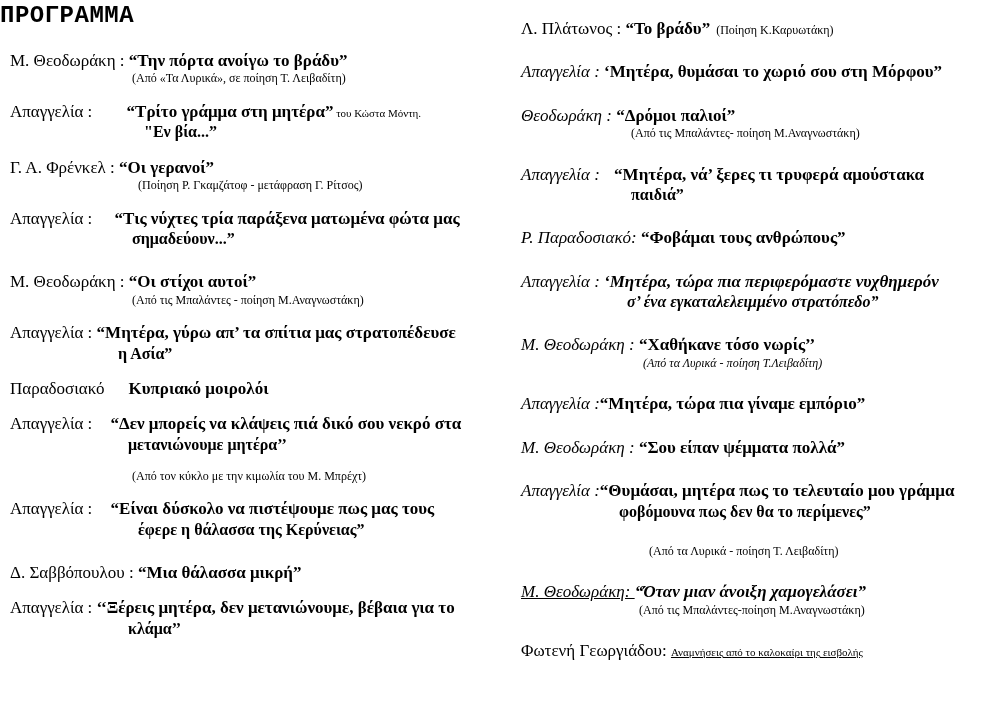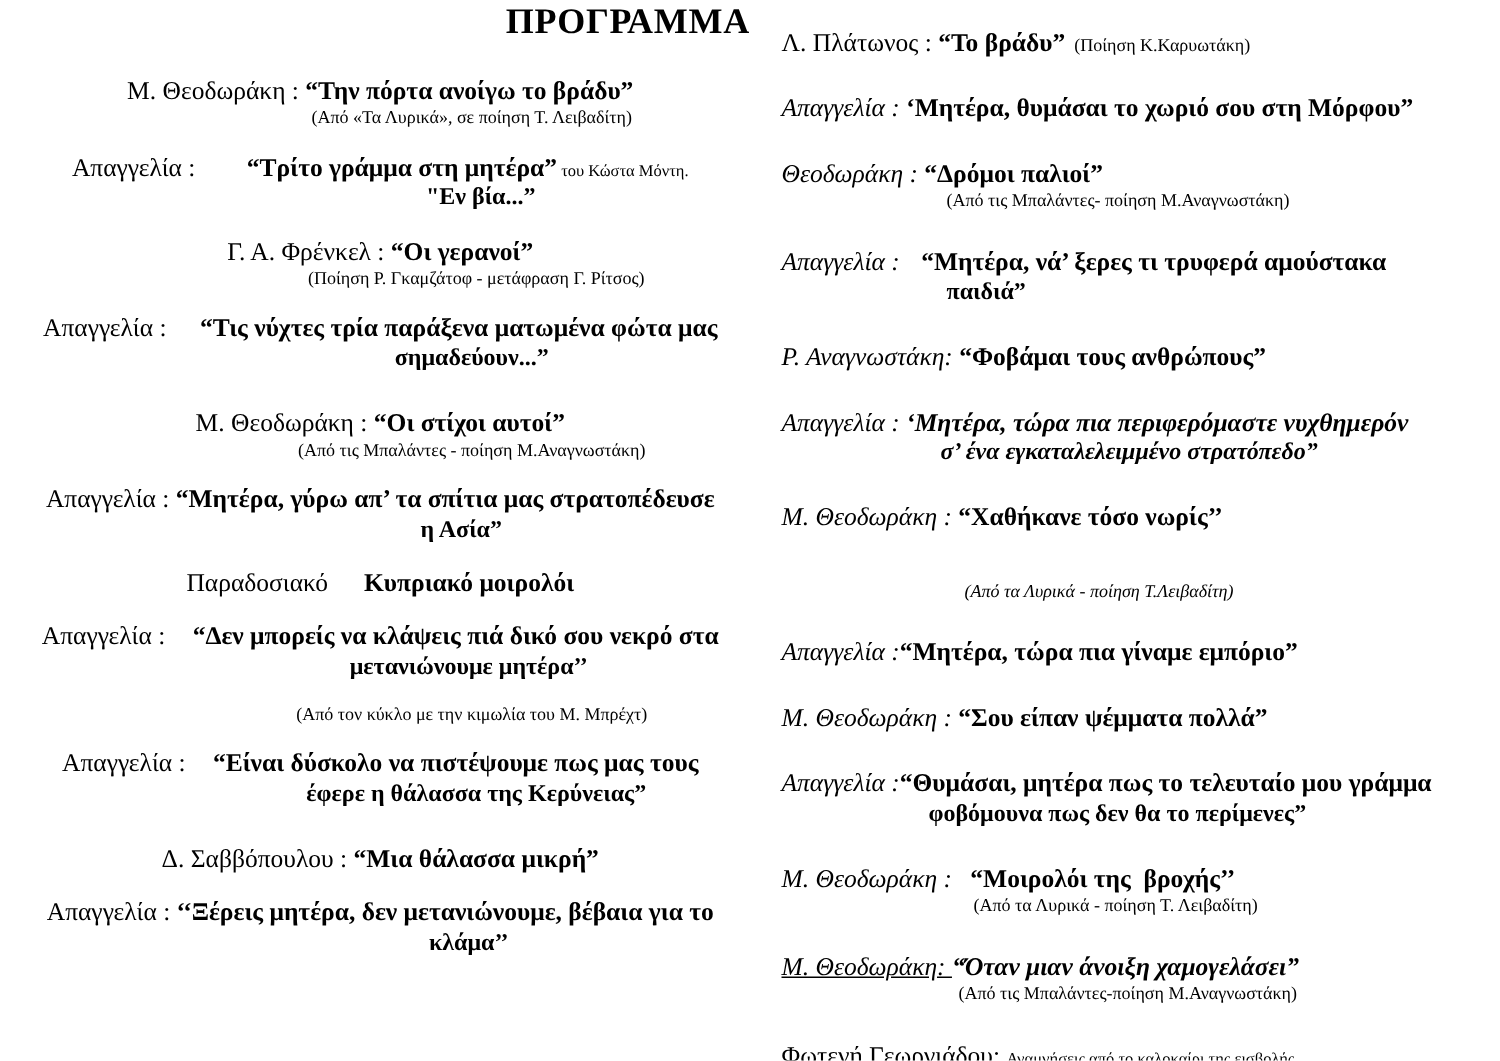--- a/index.html
+++ b/index.html
@@ -22,42 +22,42 @@
     position: relative;
     box-sizing: border-box;
   }
 
   
   .doc-title {
     position: absolute;
     top: 2px;
     left: 0;
     width: 500px;
-    text-align: right;
+    text-align: left;
     font-size: 24px;
     font-weight: bold;
     letter-spacing: 0.5px;
+    font-family: Liberation Mono, monospace;
   }
 
   
   .columns {
     position: absolute;
     top: 0;
     left: 0;
     width: 1000px;
     display: flex;
     align-items: flex-start;
   }
   .col {
     box-sizing: border-box;
   }
   .col-left {
     width: 505px;
     padding: 50px 8px 0 10px;
-    text-align: center;
   }
   .col-right {
     width: 495px;
     padding: 18px 8px 0 16px;
   }
 
   
   .entry {
     margin-bottom: 14px;
     line-height: 1.26;
@@ -87,21 +87,21 @@
   }
   .cont.ital { font-style: italic; }
 
   .note {
     font-size: 12px;
     font-weight: normal;
     display: block;
     line-height: 1.3;
   }
   .note.und { }
-  .note.ital { font-style: italic; margin-top: 31px; }
+  .note.ital { font-style: italic; }
 
   .plain-sub {
     font-weight: normal;
     font-size: 11px;
   }
   .plain-sub.und { text-decoration: underline; }
 </style>
 </head>
 <body>
 
@@ -186,21 +186,21 @@
         <div class="line"><span class="performer ital">Θεοδωράκη : </span><span class="work">“Δρόμοι παλιοί”</span></div>
         <div class="note" style="padding-left:110px">(Από τις Μπαλάντες- ποίηση Μ.Αναγνωστάκη)</div>
       </div>
 
       <div class="entry loose">
         <div class="line"><span class="performer ital">Απαγγελία : </span><span style="display:inline-block;width:10px"></span><span class="work">“Μητέρα, νά’ ξερες τι τρυφερά αμούστακα</span></div>
         <div class="cont" style="padding-left:110px">παιδιά”</div>
       </div>
 
       <div class="entry loose">
-        <div class="line"><span class="performer ital">Ρ. Αναγνωστάκη: </span><span class="work">“Φοβάμαι τους ανθρώπους”</span></div>
+        <div class="line"><span class="performer ital">Ρ. Παραδοσιακό: </span><span class="work">“Φοβάμαι τους ανθρώπους”</span></div>
       </div>
 
       <div class="entry loose">
         <div class="line"><span class="performer ital">Απαγγελία : </span><span class="work ital">‘Μητέρα, τώρα πια περιφερόμαστε νυχθημερόν</span></div>
         <div class="cont ital" style="padding-left:106px">σ’ ένα εγκαταλελειμμένο στρατόπεδο”</div>
       </div>
 
       <div class="entry loose">
         <div class="line"><span class="performer ital">Μ. Θεοδωράκη : </span><span class="work">“Χαθήκανε τόσο νωρίς’’</span></div>
         <div class="note ital" style="padding-left:122px">(Από τα Λυρικά - ποίηση Τ.Λειβαδίτη)</div>
@@ -213,21 +213,20 @@
       <div class="entry loose">
         <div class="line"><span class="performer ital">Μ. Θεοδωράκη : </span><span class="work">“Σου είπαν ψέμματα πολλά”</span></div>
       </div>
 
       <div class="entry loose">
         <div class="line"><span class="performer ital">Απαγγελία :</span><span class="work">“Θυμάσαι, μητέρα πως το τελευταίο μου γράμμα</span></div>
         <div class="cont" style="padding-left:98px">φοβόμουνα πως δεν θα το περίμενες”</div>
       </div>
 
       <div class="entry loose">
-        <div class="line"><span class="performer ital">Μ. Θεοδωράκη : </span><span style="display:inline-block;width:8px"></span><span class="work">“Μοιρολόι της  βροχής’’</span></div>
         <div class="note" style="padding-left:128px">(Από τα Λυρικά -  ποίηση Τ. Λειβαδίτη)</div>
       </div>
 
       <div class="entry loose">
         <div class="line"><span class="performer ital und">Μ. Θεοδωράκη: </span><span class="work ital">“Όταν μιαν άνοιξη χαμογελάσει”</span></div>
         <div class="note und" style="padding-left:118px">(Από τις Μπαλάντες-ποίηση Μ.Αναγνωστάκη)</div>
       </div>
 
       <div class="entry">
         <div class="line"><span class="performer">Φωτενή Γεωργιάδου: </span><span class="plain-sub und">Αναμνήσεις από το καλοκαίρι της εισβολής</span></div>

